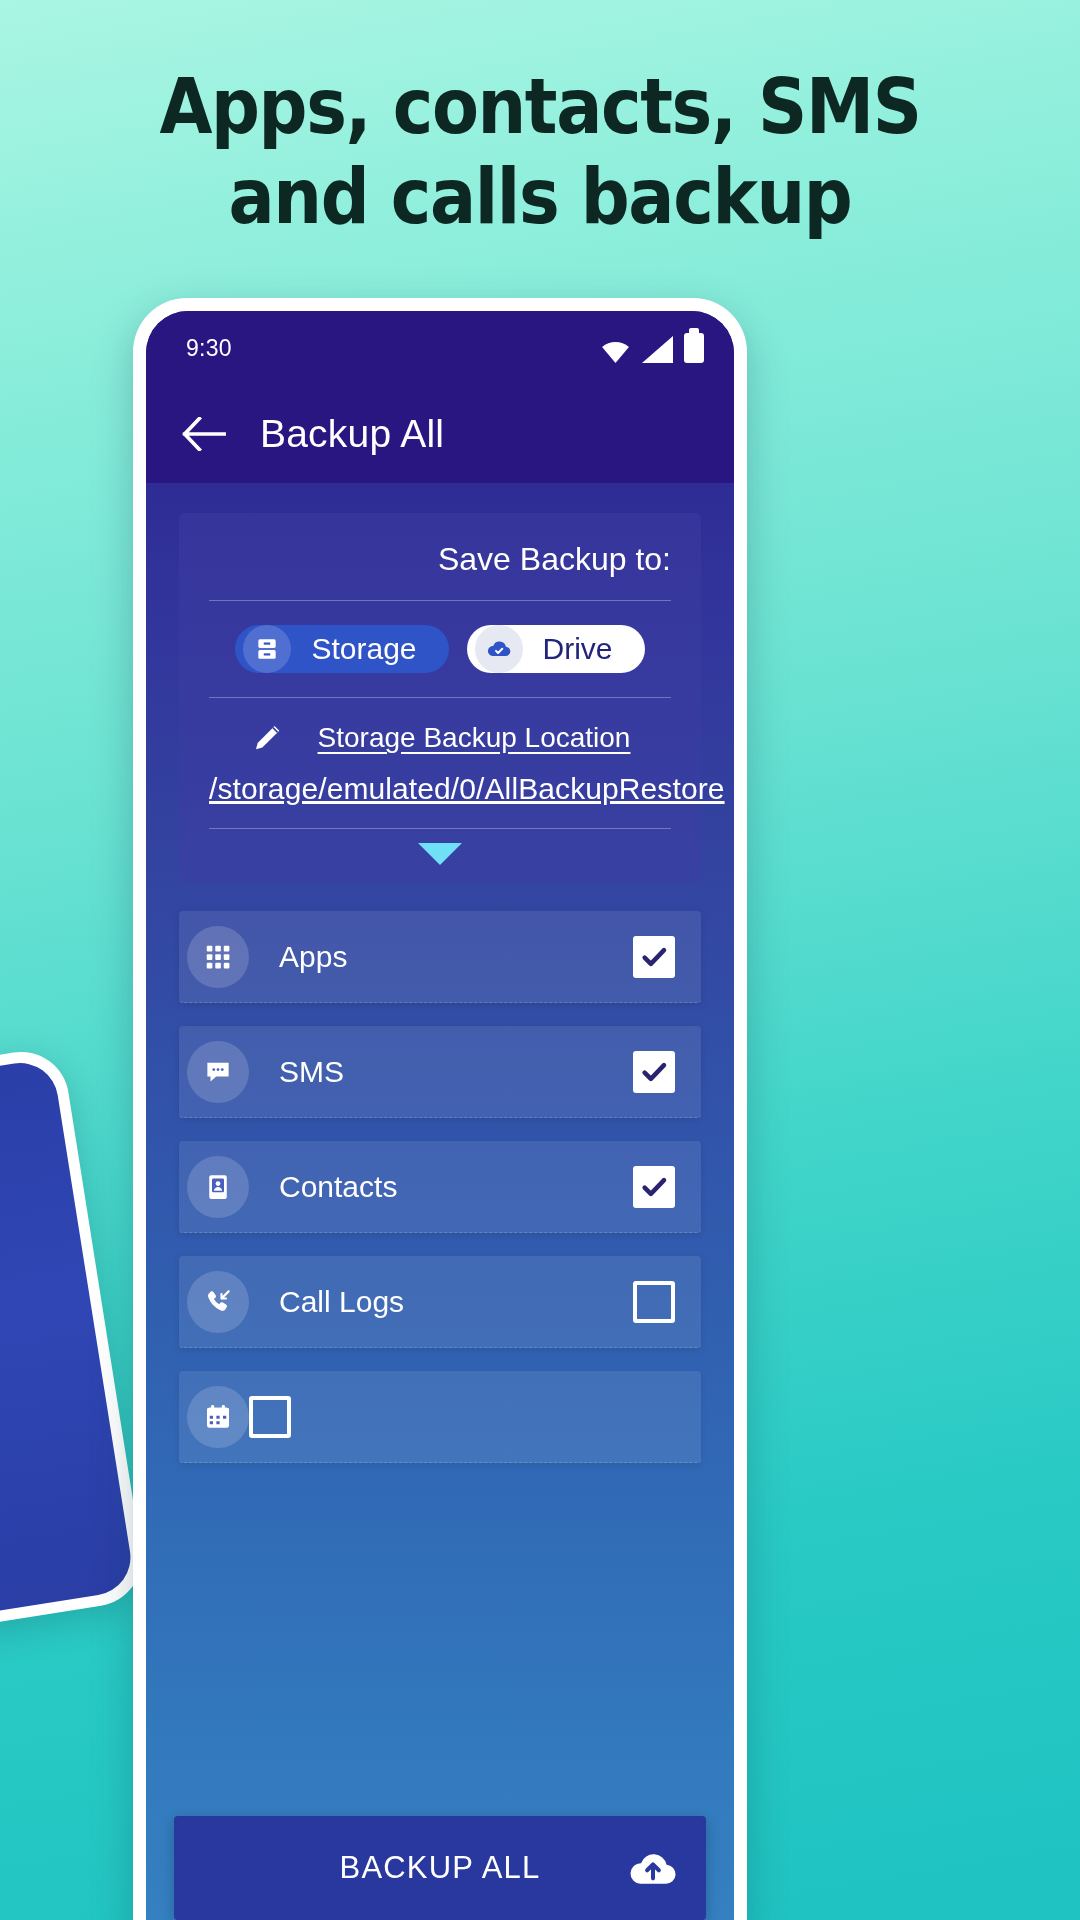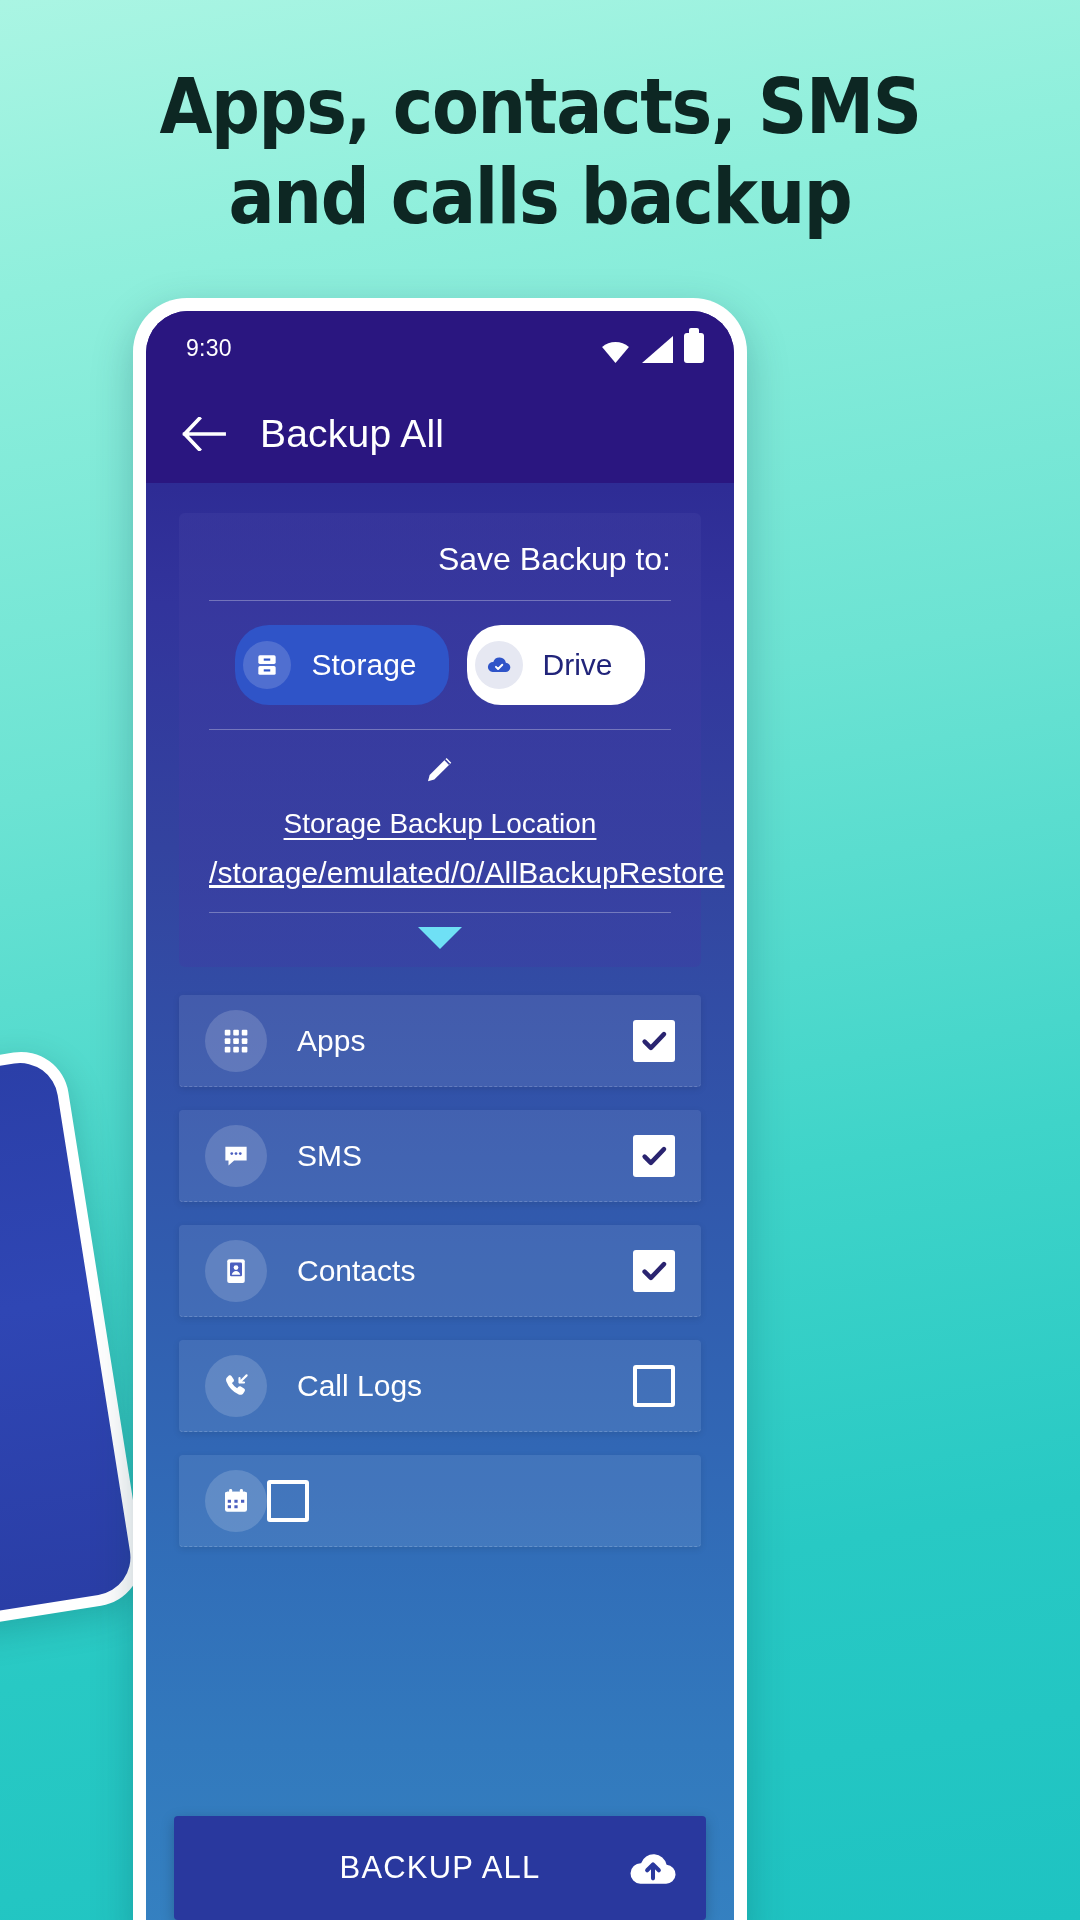--- a/index.html
+++ b/index.html
@@ -90,36 +90,35 @@
     border-radius:6px;
     padding:22px 30px 8px 30px;
     color:#fff;
   }
   .save-title{ text-align:right; font-size:32px; padding:6px 0 22px; font-weight:400; }
   .divider{ height:1px; background:rgba(255,255,255,.30); }
 
   .chips{ display:flex; justify-content:center; gap:18px; padding:24px 0 24px; }
   .chip{
     display:flex; align-items:center; gap:20px;
-    height:80px; border-radius:34px; padding:0 32px 0 8px;
+    height:48px; border-radius:34px; padding:0 32px 0 8px;
     font-size:30px; cursor:pointer;
   }
   .chip .chip-ico{
     width:48px; height:48px; border-radius:50%;
     display:flex; align-items:center; justify-content:center;
   }
   .chip.storage{ background:#2f54c8; color:#fff; }
   .chip.storage .chip-ico{ background:rgba(255,255,255,.16); }
   .chip.drive{ background:#ffffff; color:#21247a; }
   .chip.drive .chip-ico{ background:#e6e8f2; }
 
   .loc-row{
-    display:flex; align-items:center; justify-content:center; gap:20px;
+    display:flex; align-items:center; justify-content:center; gap:32px;
     padding:22px 0 6px;
-    flex-direction:column;
   }
   .pencil{ width:36px; height:36px; }
   .loc-label{
     font-size:28px; text-decoration:underline; text-underline-offset:5px; cursor:pointer;
   }
   .loc-path{ text-align:center; font-size:30px; padding:10px 0 22px; letter-spacing:.1px;text-decoration:underline; }
 
   .expander{ display:flex; justify-content:center; padding:14px 0 10px; cursor:pointer; }
   .caret{
     width:0; height:0;
@@ -127,21 +126,21 @@
     border-top:22px solid #6fe0f5;
   }
 
   
   .list{ margin:28px 33px 0 33px; display:flex; flex-direction:column; gap:23px; }
   .row{
     height:92px; border-radius:4px;
     background:rgba(255,255,255,.085);
     border-bottom:1px dashed rgba(255,255,255,.18);
     display:flex; align-items:center;
-    padding:0 26px 0 26px; cursor:pointer;
+    padding:0 26px 0 8px; cursor:pointer;
     box-shadow:0 2px 7px rgba(0,0,0,.10);
   }
   .row-ico{
     width:62px; height:62px; border-radius:50%;
     background:rgba(255,255,255,.16);
     display:flex; align-items:center; justify-content:center;
     flex:0 0 62px;
   }
   .row-label{ color:#fff; font-size:30px; margin-left:30px; flex:1 1 auto; }
   .cbox{ width:42px; height:42px; flex:0 0 42px; cursor:pointer; }

